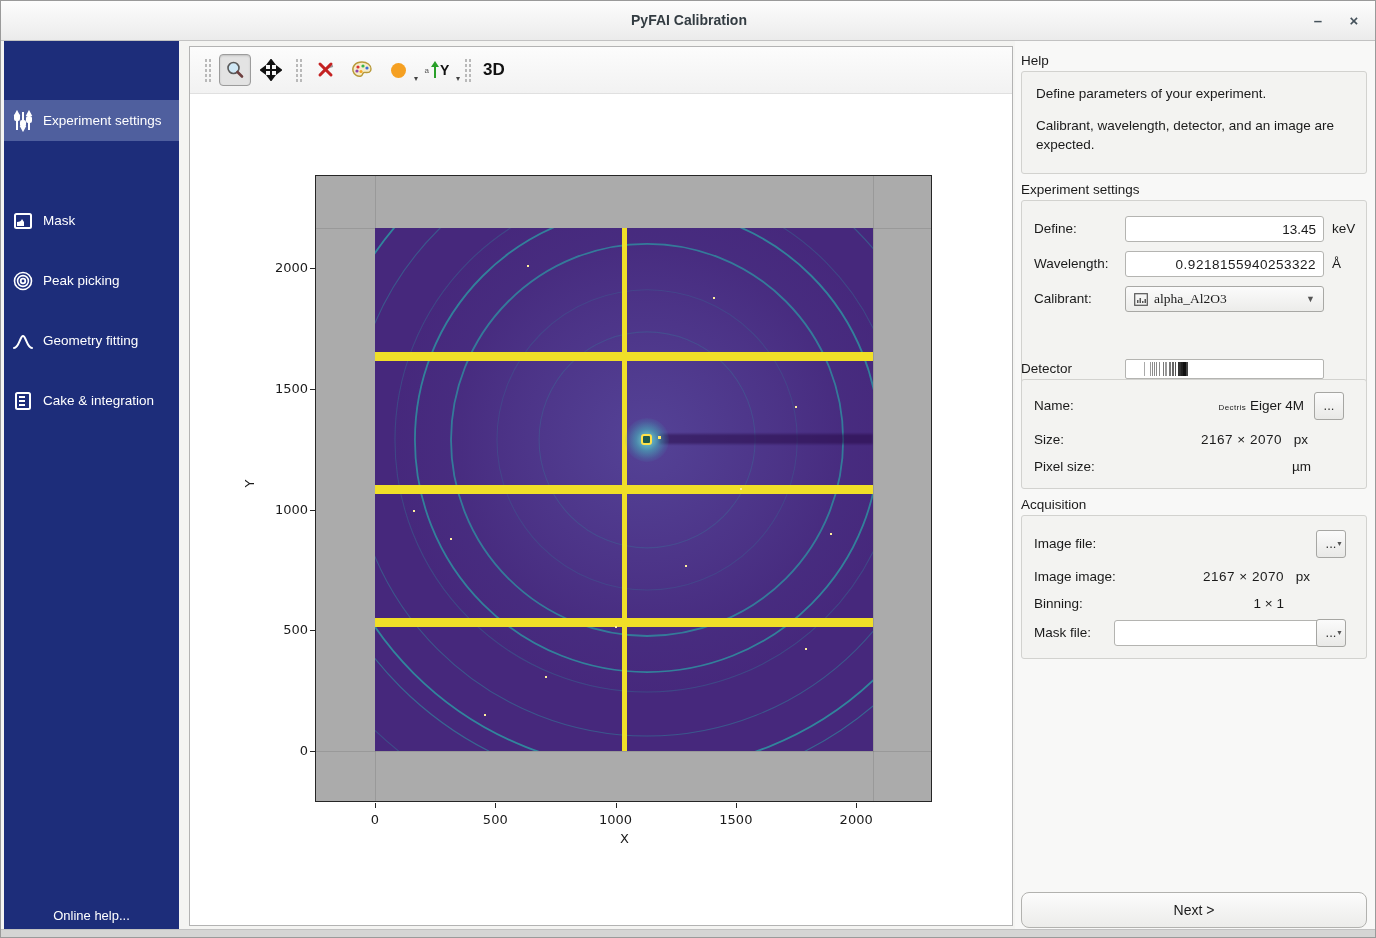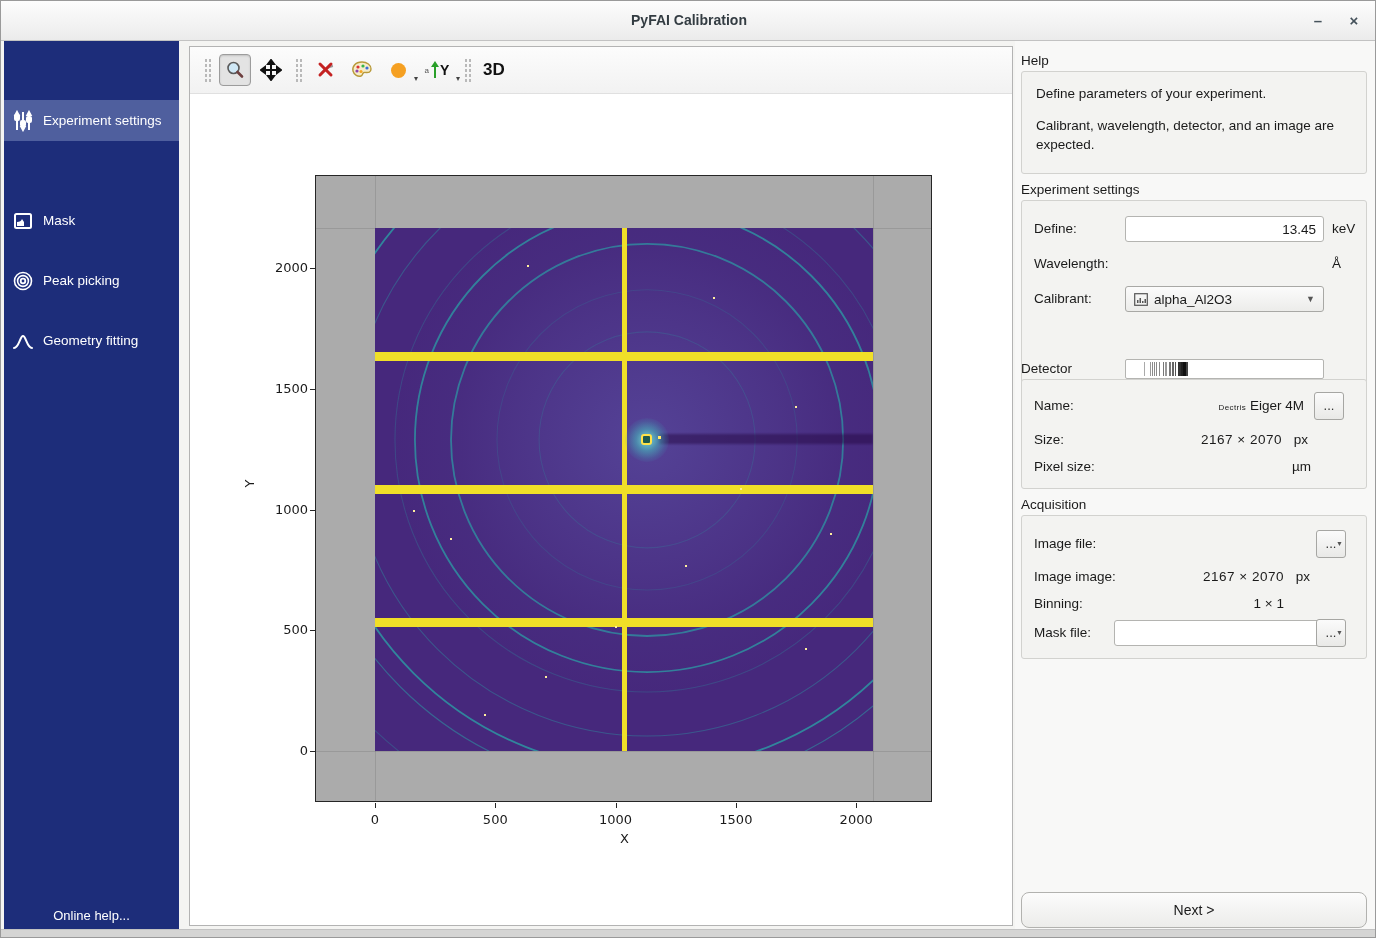--- a/index.html
+++ b/index.html
@@ -82,21 +82,21 @@
     border:1px solid #d2d2cf; border-radius:3px; }
   .helpbox p { font-size:13.5px; color:#1a1a1a; margin:12px 14px; line-height:1.45; }
   .frow { position:absolute; left:12px; right:8px; height:26px; }
   .frow .flabel { position:absolute; left:0; top:5px; font-size:13.5px; color:#1a1a1a; }
   .txtinput { position:absolute; height:26px; background:#ffffff; border:1px solid #b4b4b1;
     border-radius:3px; font-family:"Liberation Sans",sans-serif; font-size:13.5px;
     color:#1a1a1a; padding:0 7px; }
   .unit { position:absolute; top:5px; font-size:13.5px; color:#1a1a1a; }
   .combo { position:absolute; height:26px; background:linear-gradient(#fbfbfb,#ececea);
     border:1px solid #a8a8a5; border-radius:3px; display:flex; align-items:center;
-    padding:0 8px; font-size:13.5px; color:#1a1a1a; cursor:pointer; }
+    padding:0 8px; font-size:13.5px; color:#1a1a1a; cursor:pointer;font-family:Liberation Serif, serif; }
   .combo .caret { margin-left:auto; font-size:9px; color:#555; }
   .barcode { position:absolute; height:20px; background:#ffffff; border:1px solid #b4b4b1;
     border-radius:2px; overflow:hidden; }
   .bline { position:absolute; top:2px; bottom:2px; }
   .value-right { position:absolute; top:5px; font-size:13.5px; color:#1a1a1a; text-align:right; }
   .brand { font-size:8px; letter-spacing:0.4px; color:#1a1a1a; }
   .dots-btn { position:absolute; width:30px; height:28px; background:linear-gradient(#fbfbfb,#e9e9e7);
     border:1px solid #a6a6a3; border-radius:3px; font-size:13px; color:#333; text-align:center;
     line-height:24px; cursor:pointer; }
   .dots-btn .mini-caret { position:absolute; right:2px; bottom:1px; font-size:7px; color:#555; }
@@ -150,20 +150,29 @@
       <rect x="3" y="4" width="16" height="14" rx="1.5" fill="none" stroke="#fff" stroke-width="2"></rect>
       <path d="M5 16 v-4 q4 0 5 -3 l2 3 v4 z" fill="#fff"></path>
     </svg>
     <span>Mask</span>
   </div>
   <div class="nav-item" style="top:279px">
     <svg class="nicon" viewBox="0 0 22 22">
       <path d="M2 18 C7 18 8 6 11 6 C14 6 15 18 20 18" fill="none" stroke="#fff" stroke-width="2" stroke-linecap="round"></path>
     </svg>
     <span>Geometry fitting</span>
+  </div>
+  <div class="nav-item" style="top:339px">
+    <svg class="nicon" viewBox="0 0 22 22">
+      <rect x="4" y="3" width="14" height="16" rx="1.5" fill="none" stroke="#fff" stroke-width="2"></rect>
+      <line x1="7" y1="7" x2="13" y2="7" stroke="#fff" stroke-width="2"></line>
+      <line x1="7" y1="11" x2="13" y2="11" stroke="#fff" stroke-width="2"></line>
+      <line x1="7" y1="15" x2="13" y2="15" stroke="#fff" stroke-width="2"></line>
+    </svg>
+    <span>Cake &amp; integration</span>
   </div>
   <div class="online-help">Online help...</div>
 </div>
 
 <div class="main-panel">
   <div class="mtoolbar">
     <div class="grip"></div>
     <div class="tbtn pressed">
       <svg width="20" height="20" viewBox="0 0 20 20">
         <circle cx="8.5" cy="8" r="5.5" fill="#cfe8f6" stroke="#5a5a5a" stroke-width="1.6"></circle>
@@ -309,20 +318,21 @@
 
   <div class="sec-title" style="top:141px">Experiment settings</div>
   <div class="groupbox" style="top:159px; height:193px;">
     <div class="frow" style="top:15px">
       <span class="flabel">Define:</span>
       <input class="txtinput" style="left: 91px; width: 199px; text-align: right;" value="13.45">
       <span class="unit" style="left:298px">keV</span>
     </div>
     <div class="frow" style="top:50px">
       <span class="flabel">Wavelength:</span>
+      <input class="txtinput" style="left: 91px; width: 199px; text-align: right; letter-spacing: 0.5px;" value="0.9218155940253322">
       <span class="unit" style="left:298px">Å</span>
     </div>
     <div class="frow" style="top:85px">
       <span class="flabel">Calibrant:</span>
       <div class="combo" style="left:91px; width:199px;">
         <svg width="14" height="13" viewBox="0 0 14 13" style="margin-right:6px">
           <rect x="0.7" y="0.7" width="12.6" height="11.6" fill="none" stroke="#555" stroke-width="1.2"></rect>
           <path d="M3 10 v-3 h1.5 v3 z M5.5 10 v-5 h1.5 v5 z M8 10 v-2 h1.5 v2 z M10.5 10 v-4 h1.5 v4 z" fill="#555"></path>
         </svg>
         <span>alpha_Al2O3</span>

